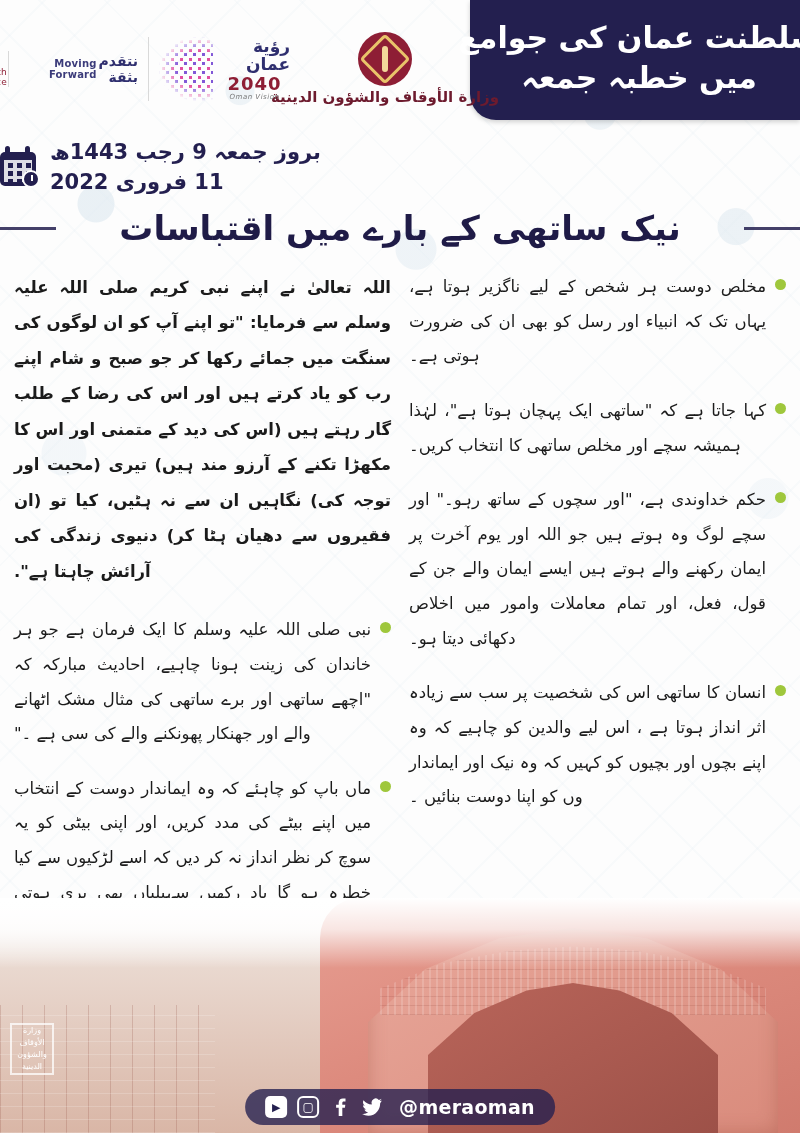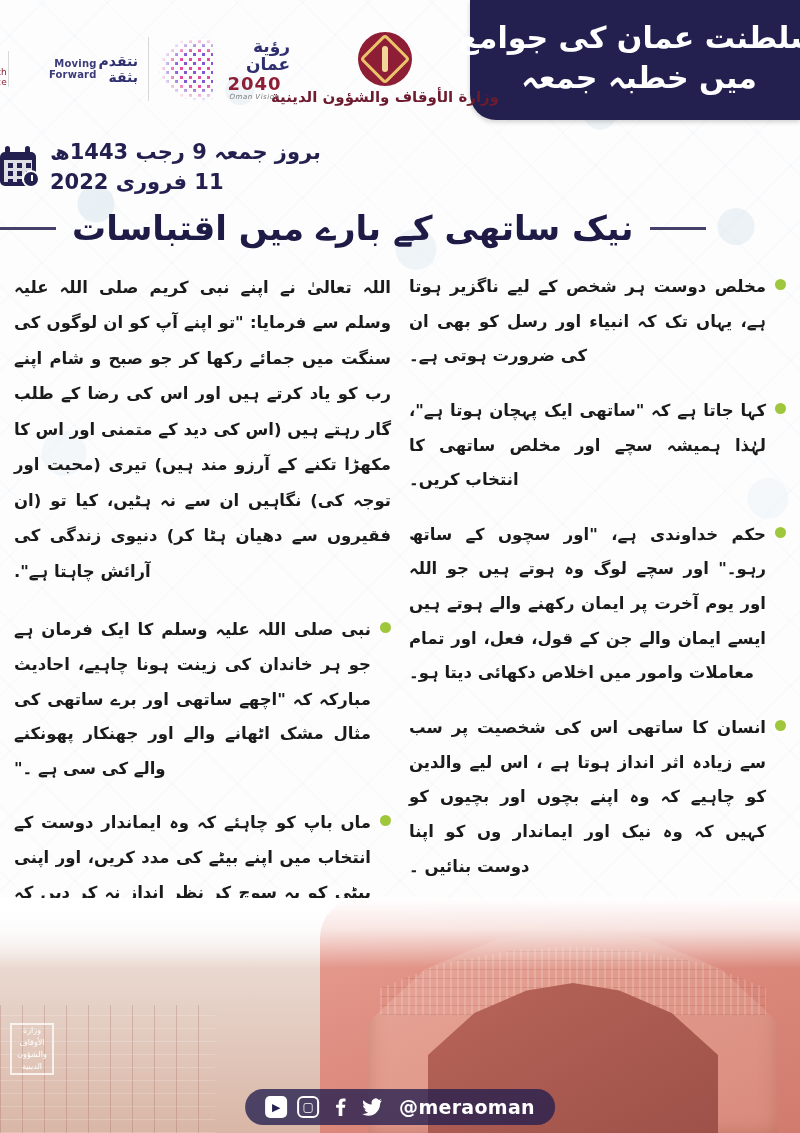--- a/index.html
+++ b/index.html
@@ -202,21 +202,21 @@
   }
   .cal-icon .clock::after{
     content:""; position:absolute; top:3px; left:7px; width:2px; height:6px; background:#fff;
   }
 
   
   .section-heading{
     position:relative; z-index:2;
     text-align:center;
     margin-top: 2px;
-    display:flex; align-items:center; justify-content:flex-end; gap:16px;
+    display:flex; align-items:center; justify-content:space-between; gap:16px;
   }
   .section-heading .dash{
     width: 56px; height: 3px; background:#231f4f; opacity:.85;
   }
   .section-heading h2{
     font-size: 34px;
     color:#1f1b47;
     font-weight:bold;
     letter-spacing: 1px;
     direction: rtl;
@@ -245,21 +245,21 @@
     background:#9fc73c;
     flex: 0 0 auto;
     margin-top: 9px;
   }
   .btext{
     font-size: 16.5px;
     line-height: 2.1;
     color:#1b1b1b;
     text-align: justify;
     text-align-last: left;
-    font-weight: bold;
+    font-weight: normal;
     direction: rtl;
   }
   .para{
     font-size: 16.5px;
     line-height: 2.15;
     color:#1b1b1b;
     text-align: justify;
     text-align-last: left;
     font-weight: bold;
     margin-bottom: 24px;

